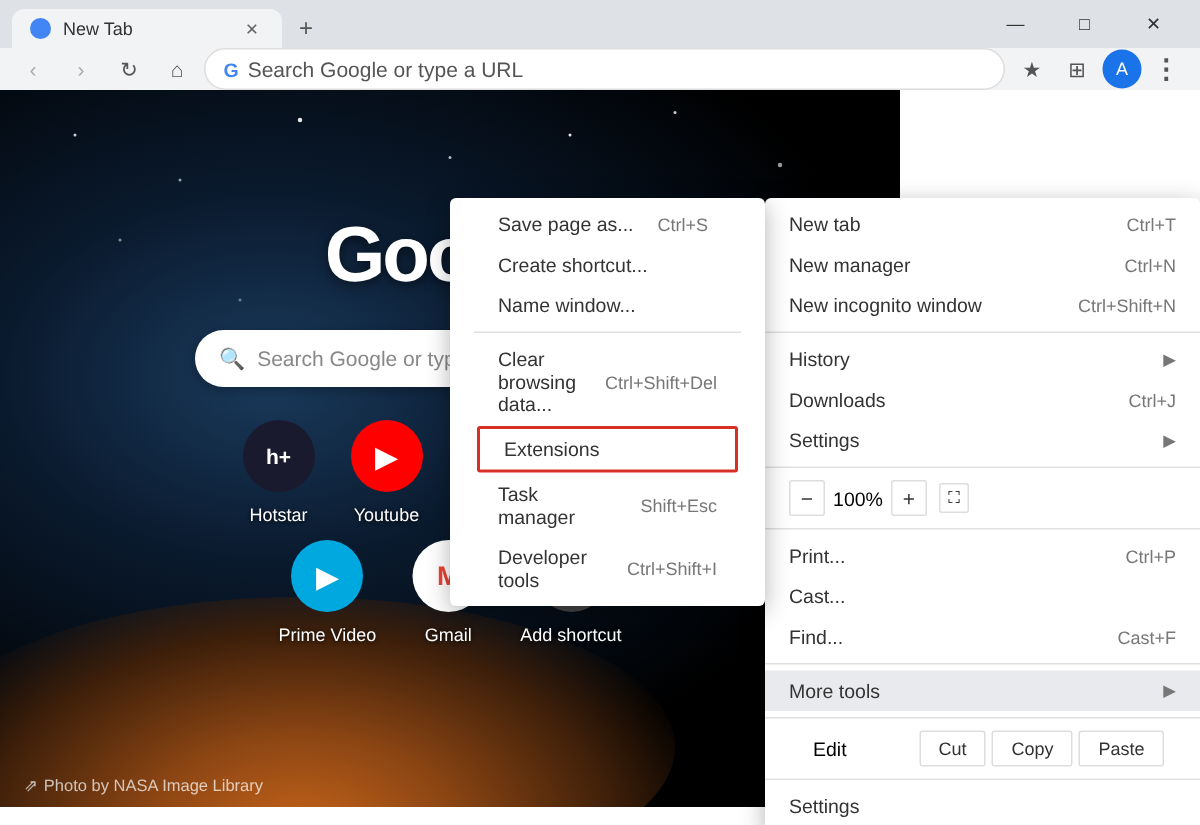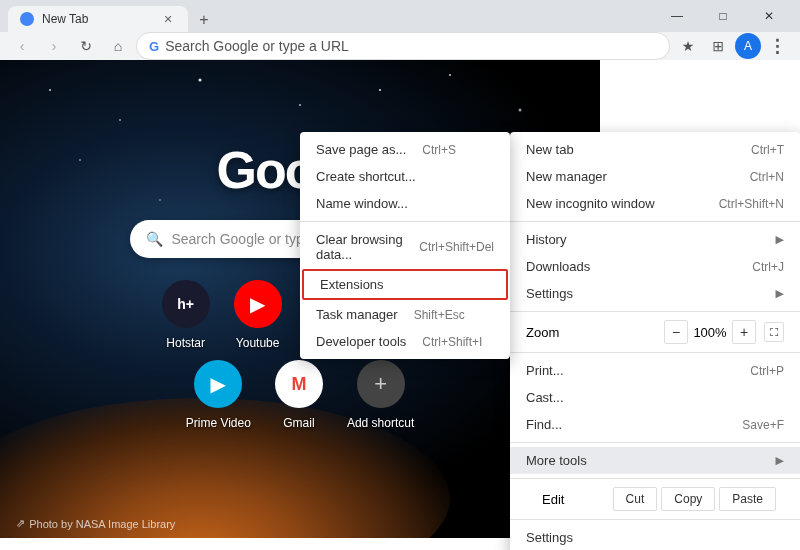--- a/index.html
+++ b/index.html
@@ -376,21 +376,21 @@
     
     .submenu {
       position: absolute;
       top: 72px;
       right: 290px;
       width: 210px;
       background: white;
       border-radius: 4px;
       box-shadow: 0 4px 16px rgba(0,0,0,0.3);
       z-index: 1001;
-      padding: 4px 0;
+      padding: 4px 16px;
       font-size: 13px;
     }
     .submenu-item {
       display: flex;
       align-items: center;
       padding: 6px 16px;
       cursor: pointer;
       color: #333;
       position: relative;
     }
@@ -547,39 +547,38 @@
         <span class="menu-item-label">Downloads</span>
         <span class="menu-shortcut">Ctrl+J</span>
       </div>
       <div class="menu-item">
         <span class="menu-item-label">Settings</span>
         <span class="menu-arrow">▶</span>
       </div>
       <div class="menu-divider"></div>
 
       <div class="zoom-control">
-        <span class="zoom-label">Zoom</span>
         <div class="zoom-controls">
           <div class="zoom-btn">−</div>
           <span class="zoom-pct">100%</span>
           <div class="zoom-btn">+</div>
           <div class="zoom-expand">⛶</div>
         </div>
       </div>
       <div class="menu-divider"></div>
       <div class="menu-item">
         <span class="menu-item-label">Print...</span>
         <span class="menu-shortcut">Ctrl+P</span>
       </div>
       <div class="menu-item">
         <span class="menu-item-label">Cast...</span>
       </div>
       <div class="menu-item">
         <span class="menu-item-label">Find...</span>
-        <span class="menu-shortcut">Save+F</span>
+        <span class="menu-shortcut">Cast+F</span>
       </div>
       <div class="menu-divider"></div>
 
       <div class="menu-item more-tools-highlighted" style="background:#e8eaed;">
         <span class="menu-item-label">More tools</span>
         <span class="menu-arrow">▶</span>
       </div>
       <div class="menu-divider"></div>
 
       <div class="edit-row">

